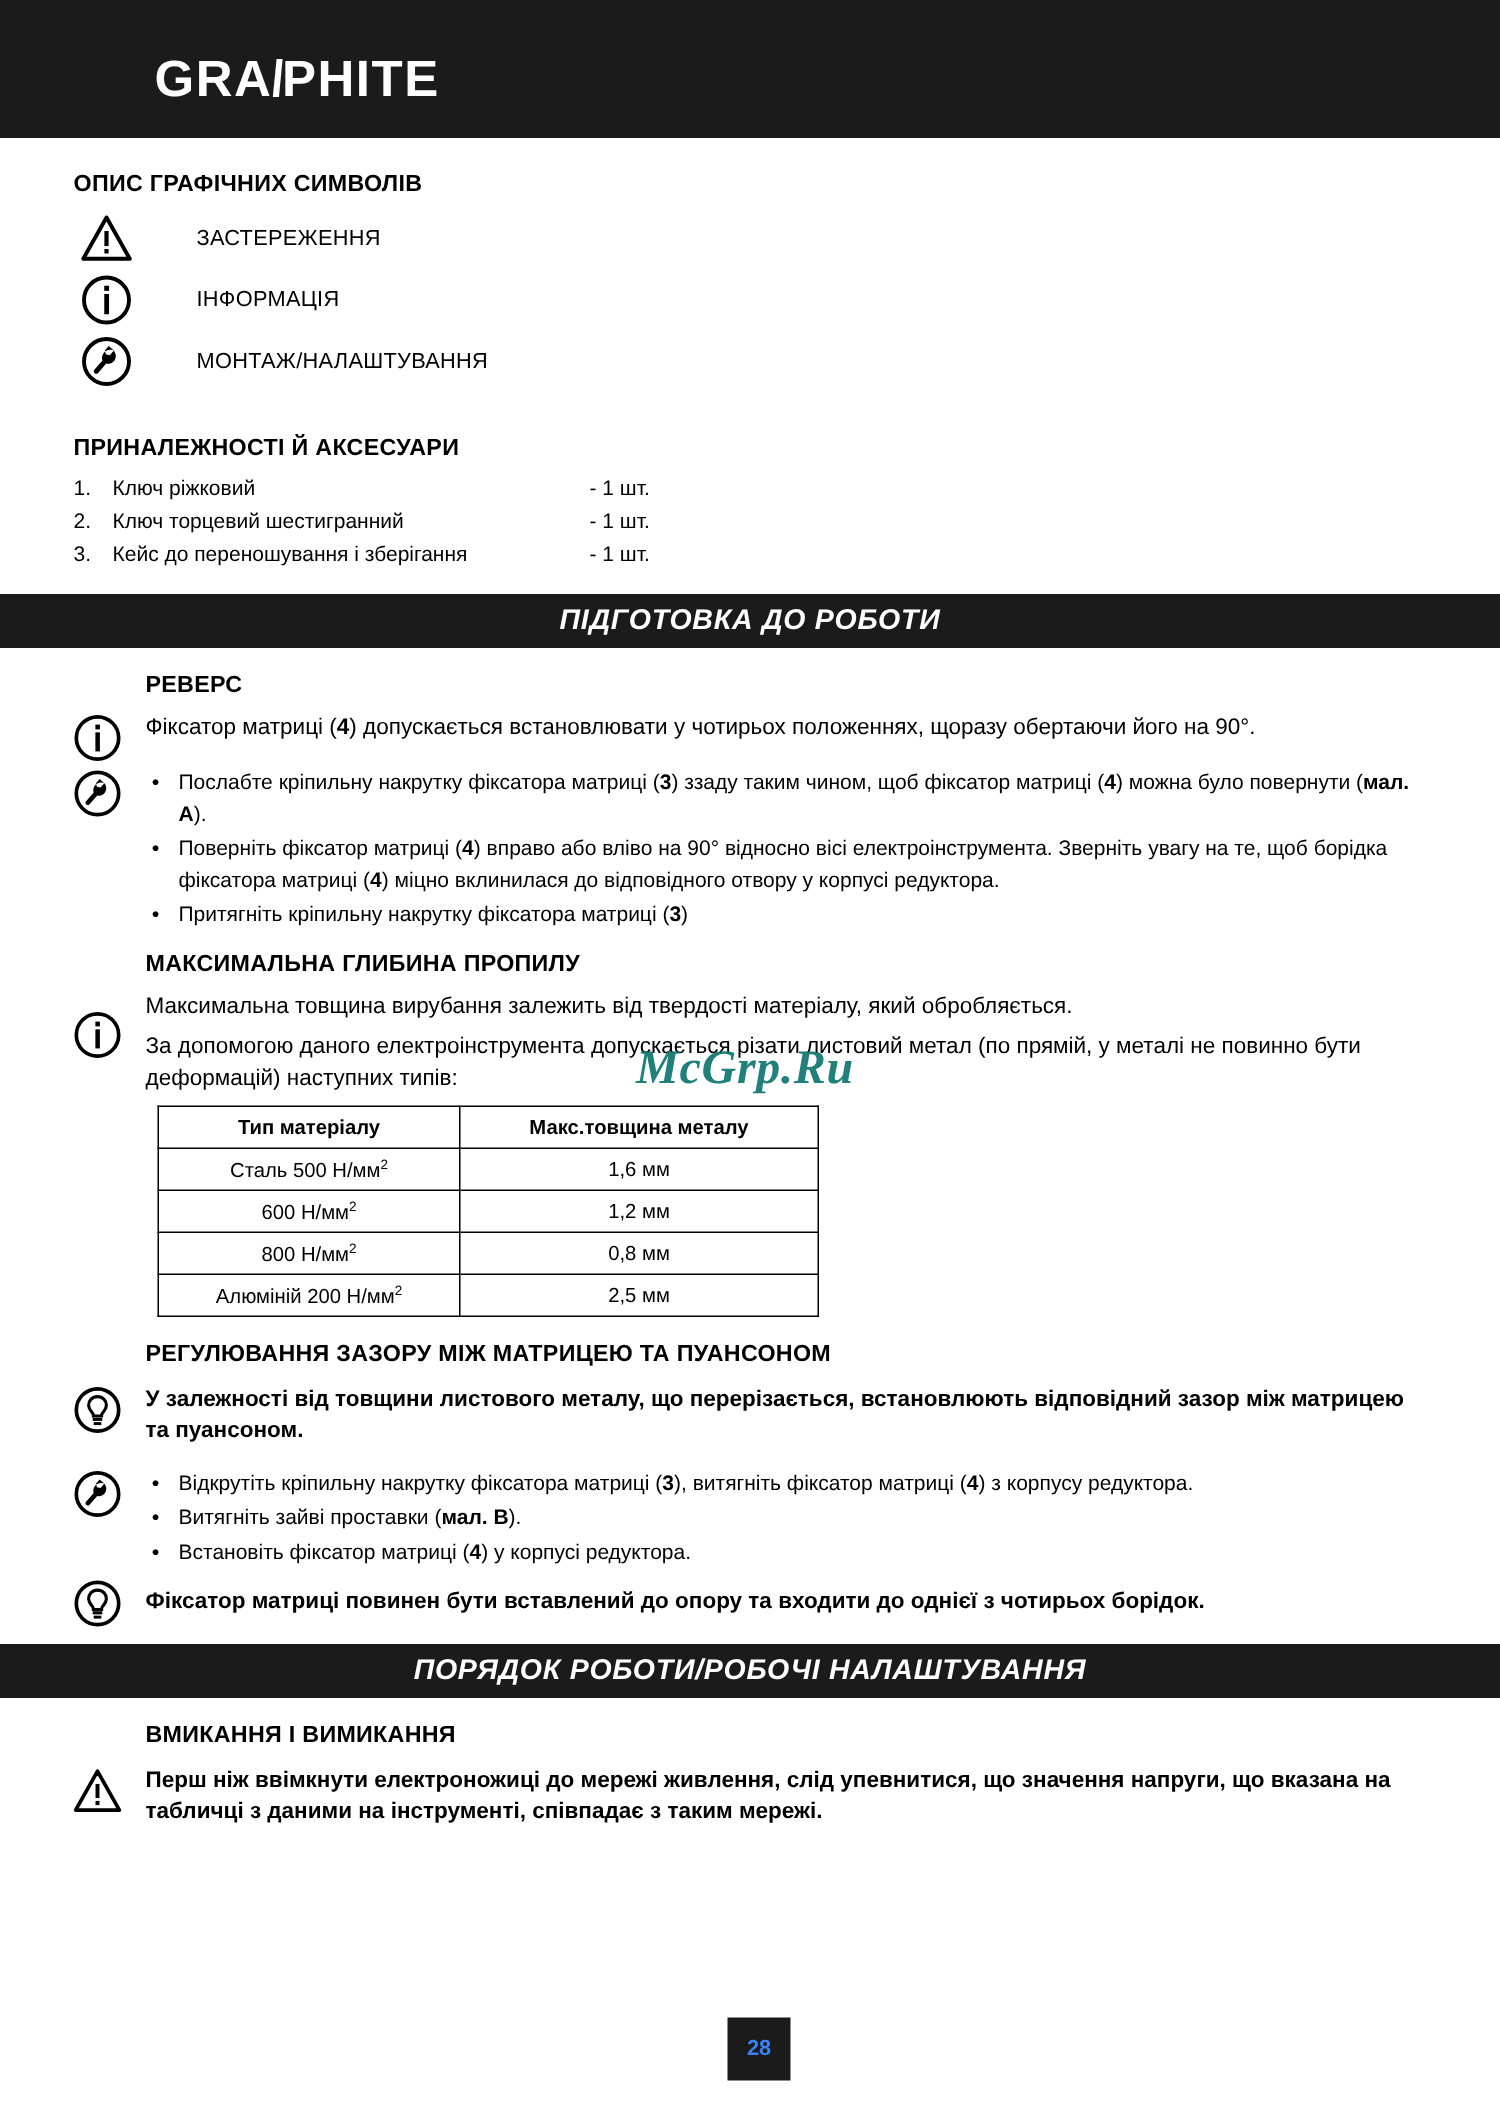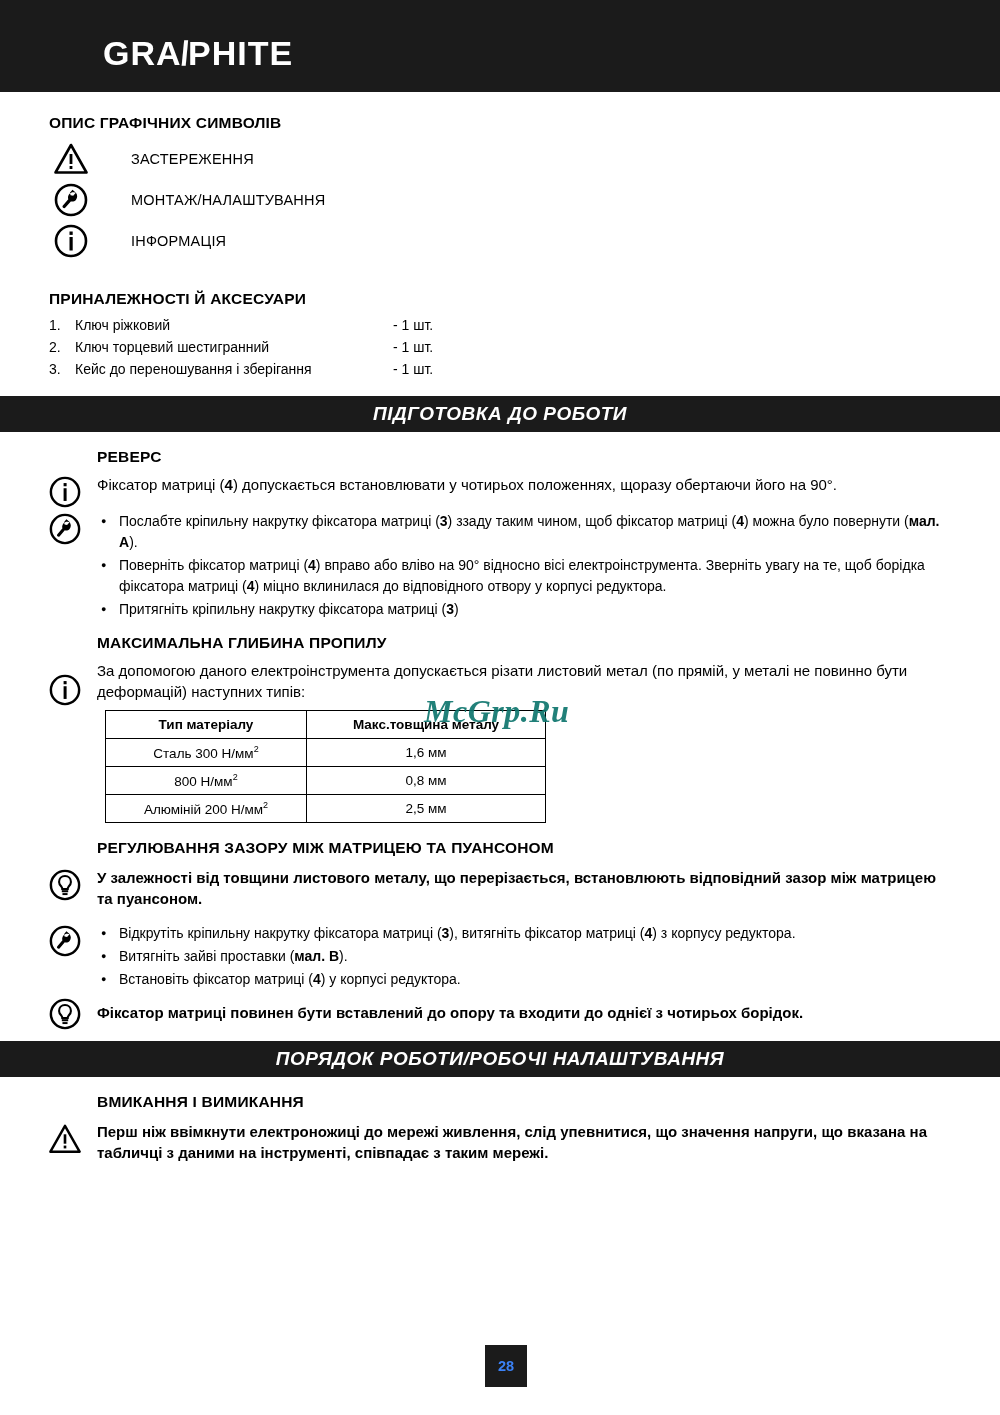--- a/index.html
+++ b/index.html
@@ -221,37 +221,37 @@
             <rect x="15.6" y="24" width="2.8" height="3" fill="#000"></rect>
           </svg>
         </div>
         <div class="symbol-label">ЗАСТЕРЕЖЕННЯ</div>
       </div>
 
       <div class="symbol-row">
         <div class="symbol-icon">
           <svg width="34" height="34" viewBox="0 0 34 34">
             <circle cx="17" cy="17" r="15" fill="none" stroke="#000" stroke-width="2.6"></circle>
-            <path d="M22.5 10.2c-2.3-1.6-5.4-1.2-7.2.9-1.3 1.5-1.6 3.5-1 5.2l-5.4 6.2c-.6.7-.5 1.7.2 2.3.7.6 1.7.5 2.3-.2l5.4-6.2c1.8.5 3.8 0 5.1-1.5 1.8-2.1 1.7-5.2-.1-7.1l-2.6 3-2.6-.6-.7-2.5 2.6-3z" fill="#000"></path>
-          </svg>
-        </div>
-        <div class="symbol-label">МОНТАЖ/НАЛАШТУВАННЯ</div>
-      </div>
-
-      <div class="symbol-row">
-        <div class="symbol-icon">
-          <svg width="34" height="34" viewBox="0 0 34 34">
-            <circle cx="17" cy="17" r="15" fill="none" stroke="#000" stroke-width="2.6"></circle>
             <rect x="15.5" y="7.5" width="3.2" height="3.4" fill="#000"></rect>
             <rect x="15.5" y="13" width="3.2" height="13.5" fill="#000"></rect>
           </svg>
         </div>
         <div class="symbol-label">ІНФОРМАЦІЯ</div>
       </div>
 
+      <div class="symbol-row">
+        <div class="symbol-icon">
+          <svg width="34" height="34" viewBox="0 0 34 34">
+            <circle cx="17" cy="17" r="15" fill="none" stroke="#000" stroke-width="2.6"></circle>
+            <path d="M22.5 10.2c-2.3-1.6-5.4-1.2-7.2.9-1.3 1.5-1.6 3.5-1 5.2l-5.4 6.2c-.6.7-.5 1.7.2 2.3.7.6 1.7.5 2.3-.2l5.4-6.2c1.8.5 3.8 0 5.1-1.5 1.8-2.1 1.7-5.2-.1-7.1l-2.6 3-2.6-.6-.7-2.5 2.6-3z" fill="#000"></path>
+          </svg>
+        </div>
+        <div class="symbol-label">МОНТАЖ/НАЛАШТУВАННЯ</div>
+      </div>
+
     </div>
 
     <h2 class="section-title" style="margin-top:29px;">ПРИНАЛЕЖНОСТІ Й АКСЕСУАРИ</h2>
 
     <div class="acc-list">
       <div class="acc-row">
         <div class="acc-num">1.</div>
         <div class="acc-name">Ключ ріжковий</div>
         <div class="acc-qty">- 1 шт.</div>
       </div>
@@ -303,31 +303,36 @@
     <h2 class="section-title" style="margin-left:48px; margin-top:14px;">МАКСИМАЛЬНА ГЛИБИНА ПРОПИЛУ</h2>
 
     <div class="block" style="margin-top:8px;">
       <span class="gicon" style="top:14px;">
         <svg width="32" height="32" viewBox="0 0 34 34">
           <circle cx="17" cy="17" r="15" fill="none" stroke="#000" stroke-width="2.6"></circle>
           <rect x="15.5" y="7.5" width="3.2" height="3.4" fill="#000"></rect>
           <rect x="15.5" y="13" width="3.2" height="13.5" fill="#000"></rect>
         </svg>
       </span>
+      <p class="txt">Максимальна товщина вирубання залежить від твердості матеріалу, який обробляється.</p>
       <p class="txt" style="margin-top:6px;">За допомогою даного електроінструмента допускається різати листовий метал (по прямій, у металі не повинно бути деформацій) наступних типів:</p>
 
       <table class="mat">
         <tbody>
             <tr>
           <th class="c1">Тип матеріалу</th>
           <th class="c2">Макс.товщина металу</th>
         </tr>
         <tr>
-          <td><span>Сталь 300 Н/мм</span><sup>2</sup></td>
+          <td><span>Сталь 500 Н/мм</span><sup>2</sup></td>
           <td>1,6 мм</td>
+        </tr>
+        <tr>
+          <td><span>600 Н/мм</span><sup>2</sup></td>
+          <td>1,2 мм</td>
         </tr>
         <tr>
           <td><span>800 Н/мм</span><sup>2</sup></td>
           <td>0,8 мм</td>
         </tr>
         <tr>
           <td><span>Алюміній 200 Н/мм</span><sup>2</sup></td>
           <td>2,5 мм</td>
         </tr>
       </tbody>

